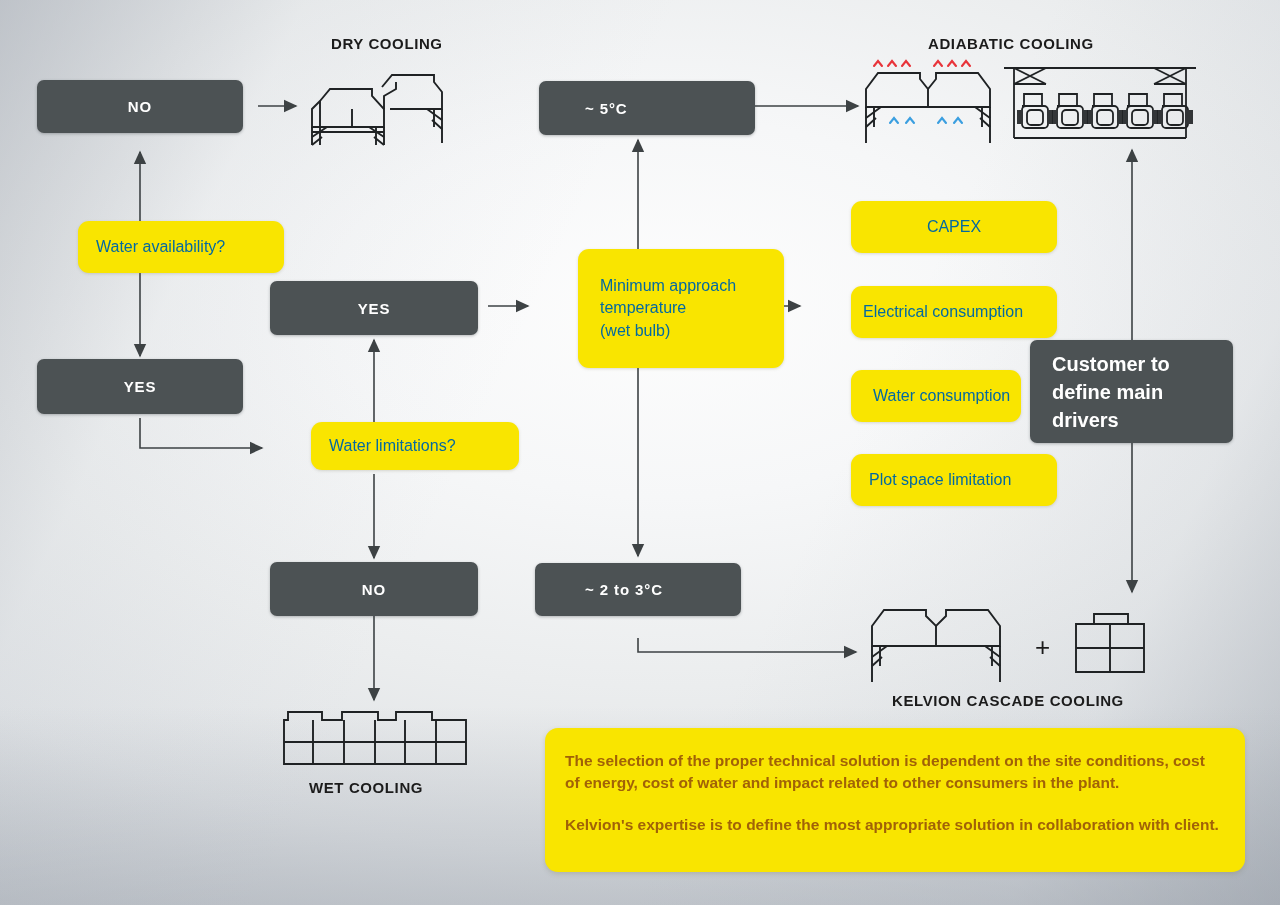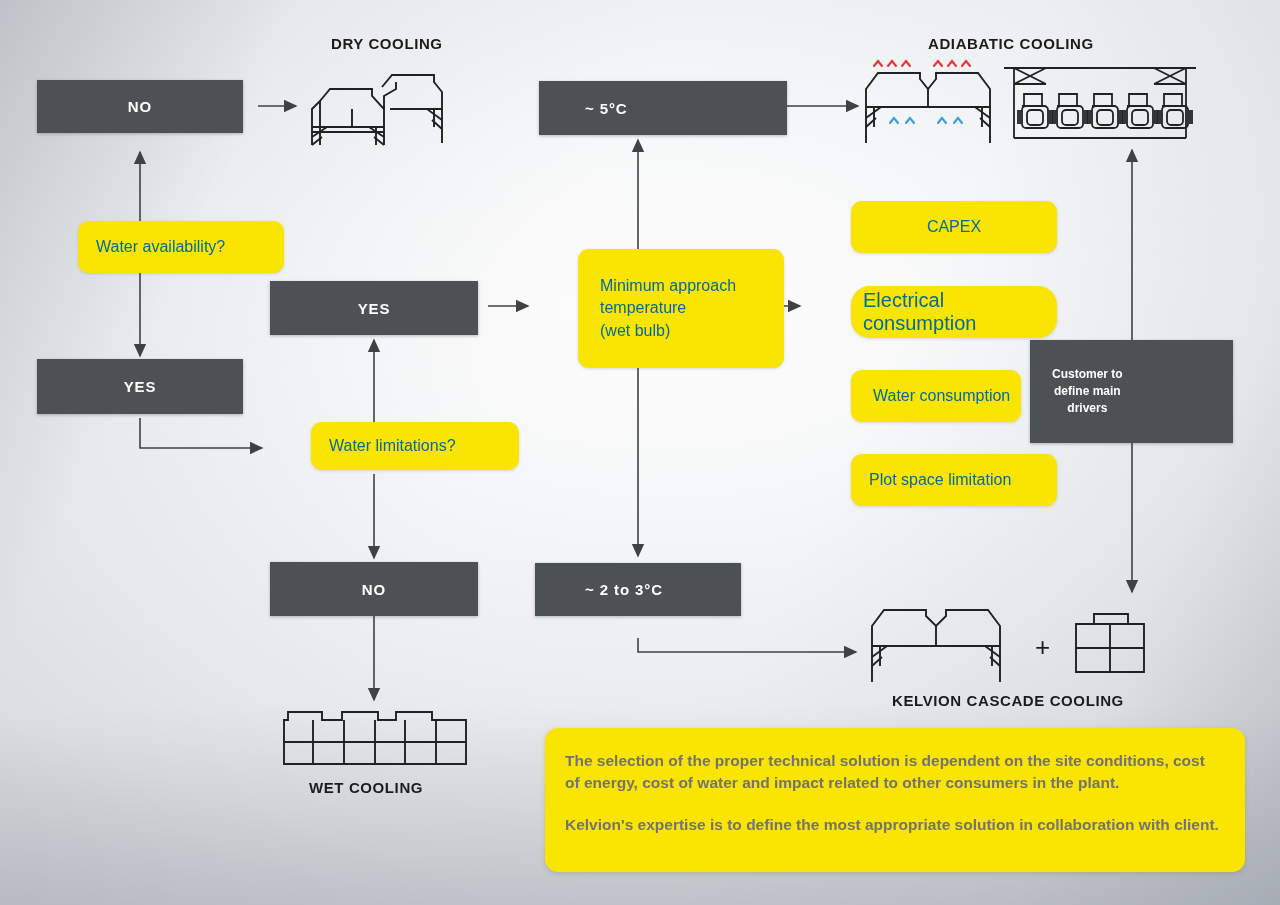--- a/index.html
+++ b/index.html
@@ -22,41 +22,41 @@
   }
   #stage:after{
     content:"";position:absolute;inset:0;
     background:linear-gradient(0deg, rgba(150,157,167,.40) 0%, rgba(255,255,255,0) 22%);
     pointer-events:none;
   }
   svg#wires{position:absolute;left:0;top:0;width:1280px;height:905px;pointer-events:none;z-index:2;}
 
   .node{position:absolute;z-index:3;box-sizing:border-box;display:flex;align-items:center;}
   .dark{
-    background:#4c5254;color:#ffffff;border-radius:0;
+    background:#4c5254;color:#ffffff;border-radius:7px;
     box-shadow:0 1px 3px rgba(60,66,70,.35);
     font-weight:bold;letter-spacing:.9px;
   }
   .dark.center{justify-content:center;}
   .yellow{
     background:#f9e500;color:#0369a1;border-radius:11px;
     box-shadow:0 1px 3px rgba(120,120,90,.25);
     font-weight:normal;
     margin-left:41px;
   }
   .pad{padding:0 18px;}
   .lbl{position:absolute;z-index:3;color:#1b1b1b;font-weight:bold;
        letter-spacing:.6px;font-size:15px;white-space:nowrap;}
   .icon{position:absolute;z-index:3;}
   .plus{position:absolute;z-index:3;font-size:26px;color:#1b1b1b;font-weight:400;}
 
   .note{
     position:absolute;z-index:3;background:#f9e500;border-radius:13px;
     box-shadow:0 2px 5px rgba(120,120,90,.28);
-    padding:22px 24px 20px 20px;color:#737373;
+    padding:22px 24px 20px 20px;color:#a16207;
     font-size:15.5px;font-weight:bold;line-height:1.42;box-sizing:border-box;
   }
   .note p{margin:0;}
   .note p + p{margin-top:20px;}
 </style>
 </head>
 <body>
 
 <div id="stage">
 
@@ -117,52 +117,52 @@
   </div>
 
   <div class="node dark center pad" style="left:270px;top:281px;width:208px;height:54px;font-size:15px;">
     <span>YES</span>
   </div>
 
   <div class="node dark center pad" style="left:270px;top:562px;width:208px;height:54px;font-size:15px;">
     <span>NO</span>
   </div>
 
-  <div class="node dark pad" style="left:539px;top:81px;width:248px;height:54px;font-size:15px;justify-content:flex-start;padding-left:46px;">
+  <div class="node dark pad" style="left:539px;top:81px;width:216px;height:54px;font-size:15px;justify-content:flex-start;padding-left:46px;">
     <span>~ 5°C</span>
   </div>
 
   <div class="node yellow" style="left:537px;top:249px;width:206px;height:119px;font-size:16px;padding:0 0 0 22px;line-height:1.38;white-space:pre-line;">
     <span>Minimum approach
 temperature
 (wet bulb)</span>
   </div>
 
   <div class="node dark pad" style="left:535px;top:563px;width:206px;height:53px;font-size:15px;justify-content:flex-start;padding-left:50px;">
     <span>~ 2 to 3°C</span>
   </div>
 
   <div class="node yellow" style="left:810px;top:201px;width:206px;height:52px;font-size:16px;justify-content:center;">
     <span>CAPEX</span>
   </div>
 
-  <div class="node yellow" style="left:810px;top:286px;width:206px;height:52px;font-size:20px;padding-left:12px;border-radius:19px;">
+  <div class="node yellow" style="left:810px;top:286px;width:206px;height:52px;font-size:16px;padding-left:12px;">
     <span>Electrical consumption</span>
   </div>
 
   <div class="node yellow" style="left:810px;top:370px;width:170px;height:52px;font-size:16px;padding-left:22px;">
     <span>Water consumption</span>
   </div>
 
   <div class="node yellow" style="left:810px;top:454px;width:206px;height:52px;font-size:16px;padding-left:18px;">
     <span>Plot space limitation</span>
   </div>
 
-  <div class="node dark" style="left:1030px;top:340px;width:203px;height:103px;font-size:12px;padding-left:22px;line-height:1.4;
-              letter-spacing:0;white-space:pre-line;text-align:center;">
+  <div class="node dark" style="left:1030px;top:340px;width:203px;height:103px;font-size:20px;padding-left:22px;line-height:1.4;
+              letter-spacing:0;white-space:pre-line;">
     <span>Customer to
 define main
 drivers</span>
   </div>
 
   <div class="icon" style="left:300px;top:57px;width:152px;height:90px;">
     <svg viewBox="0 0 152 90" width="152" height="90">
       <g fill="none" stroke="#1f2224" stroke-width="1.9" stroke-linejoin="miter">
         <path d="M82,30 L92,18 L134,18 L134,25 L142,35 L142,52 L90,52"></path>
         <path d="M142,52 L142,86 M134,52 L134,70"></path>

